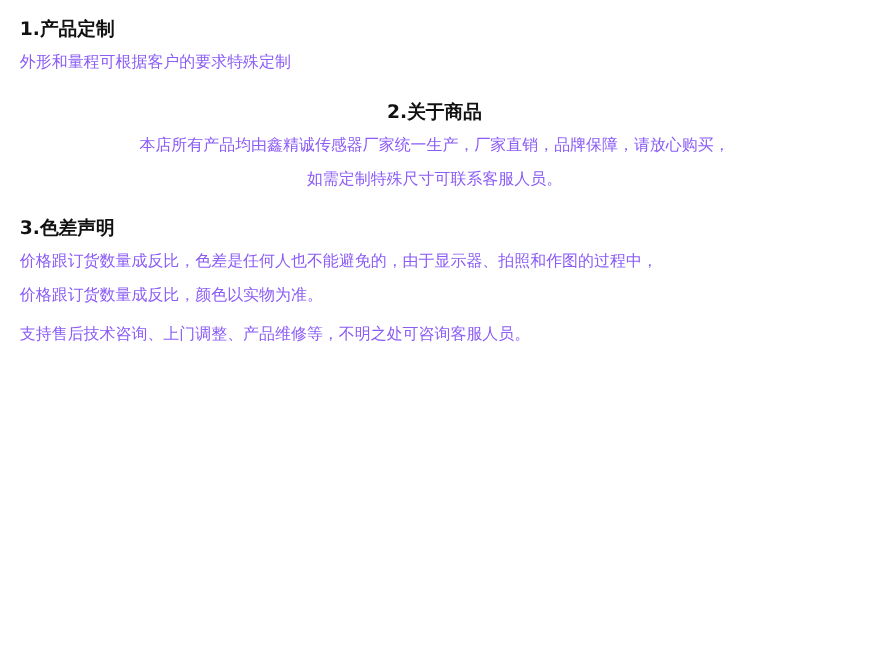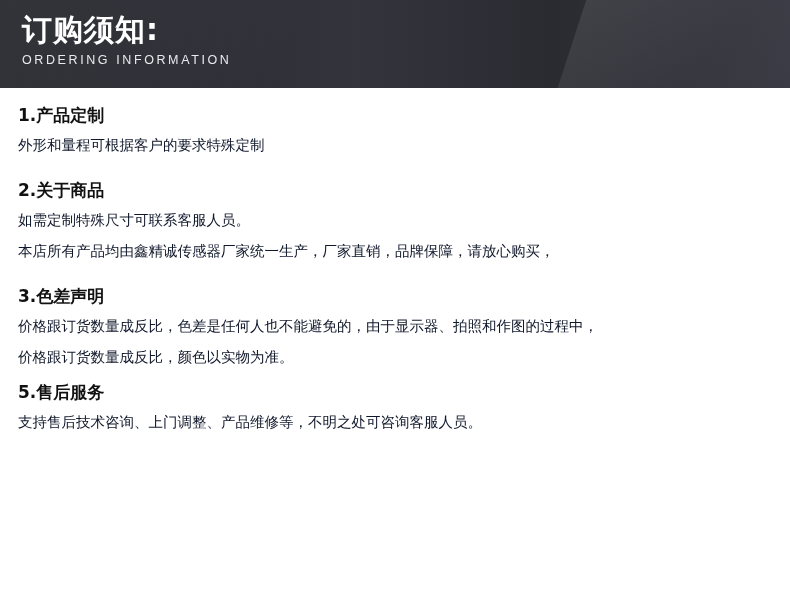--- a/index.html
+++ b/index.html
@@ -79,62 +79,55 @@
     font-weight: bold;
     color: #111111;
     line-height: 30px;
     margin: 0;
     padding: 0;
     white-space: nowrap;
   }
   .sec-line {
     font-family: "DejaVu Sans", "Liberation Sans", sans-serif;
     font-size: 14.5px;
-    color: #0f172a;
+    color: #8b5cf6;
     line-height: 31px;
     margin: 0;
     padding: 0;
     white-space: nowrap;
   }
   .gap-1 { margin-bottom: 14px; }
-  .gap-2 { margin-bottom: 14px; }
+  .gap-2 { margin-bottom: 14px; text-align: center; }
   .gap-3 { }
   .gap-4 { margin-bottom: 13px; }
 </style>
 </head>
 <body>
 
 <div class="page">
 
-  <div class="banner">
-    <div class="banner-inner">
-      <div class="banner-title">订购须知:</div>
-      <div class="banner-sub">ORDERING INFORMATION</div>
-    </div>
-  </div>
 
   <div class="content">
 
     <div class="section gap-1">
       <div class="sec-title">1.产品定制</div>
       <div class="sec-line">外形和量程可根据客户的要求特殊定制</div>
     </div>
 
     <div class="section gap-2">
       <div class="sec-title">2.关于商品</div>
+      <div class="sec-line">本店所有产品均由鑫精诚传感器厂家统一生产，厂家直销，品牌保障，请放心购买，</div>
       <div class="sec-line">如需定制特殊尺寸可联系客服人员。</div>
-      <div class="sec-line">本店所有产品均由鑫精诚传感器厂家统一生产，厂家直销，品牌保障，请放心购买，</div>
     </div>
 
     <div class="section gap-3">
       <div class="sec-title">3.色差声明</div>
       <div class="sec-line">价格跟订货数量成反比，色差是任何人也不能避免的，由于显示器、拍照和作图的过程中，</div>
       <div class="sec-line">价格跟订货数量成反比，颜色以实物为准。</div>
     </div>
 
 
     <div class="section">
-      <div class="sec-title">5.售后服务</div>
       <div class="sec-line">支持售后技术咨询、上门调整、产品维修等，不明之处可咨询客服人员。</div>
     </div>
 
   </div>
 </div>
 
 </body></html>

